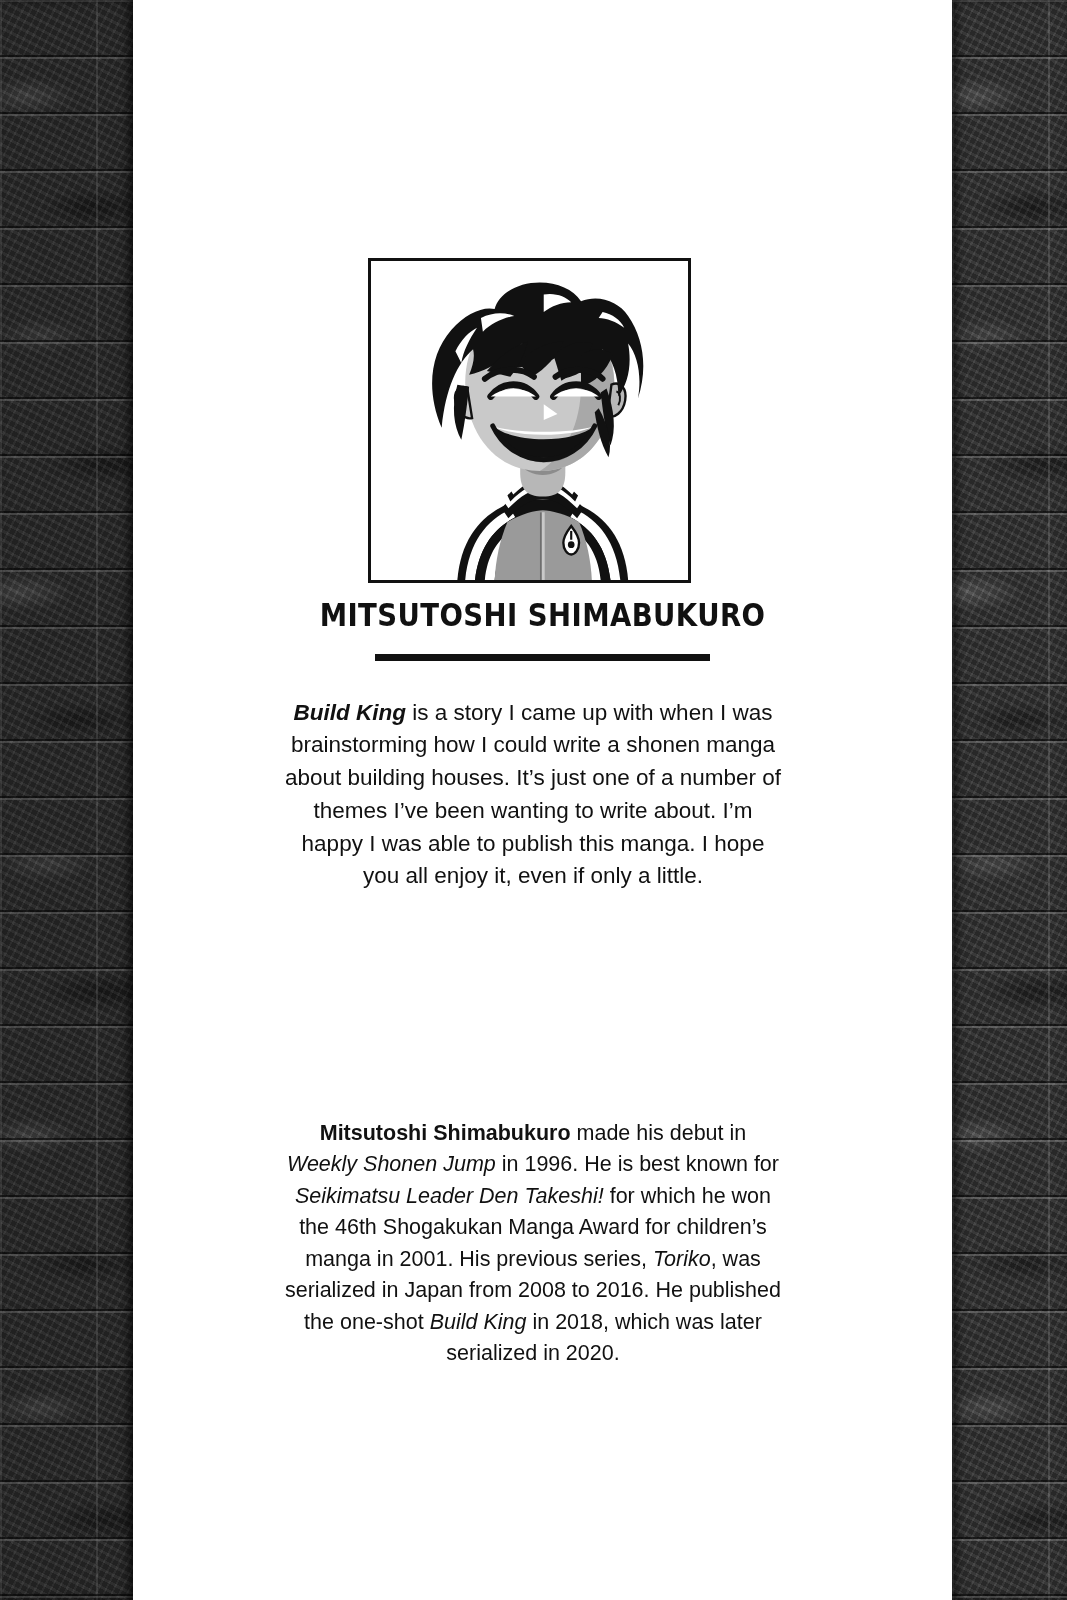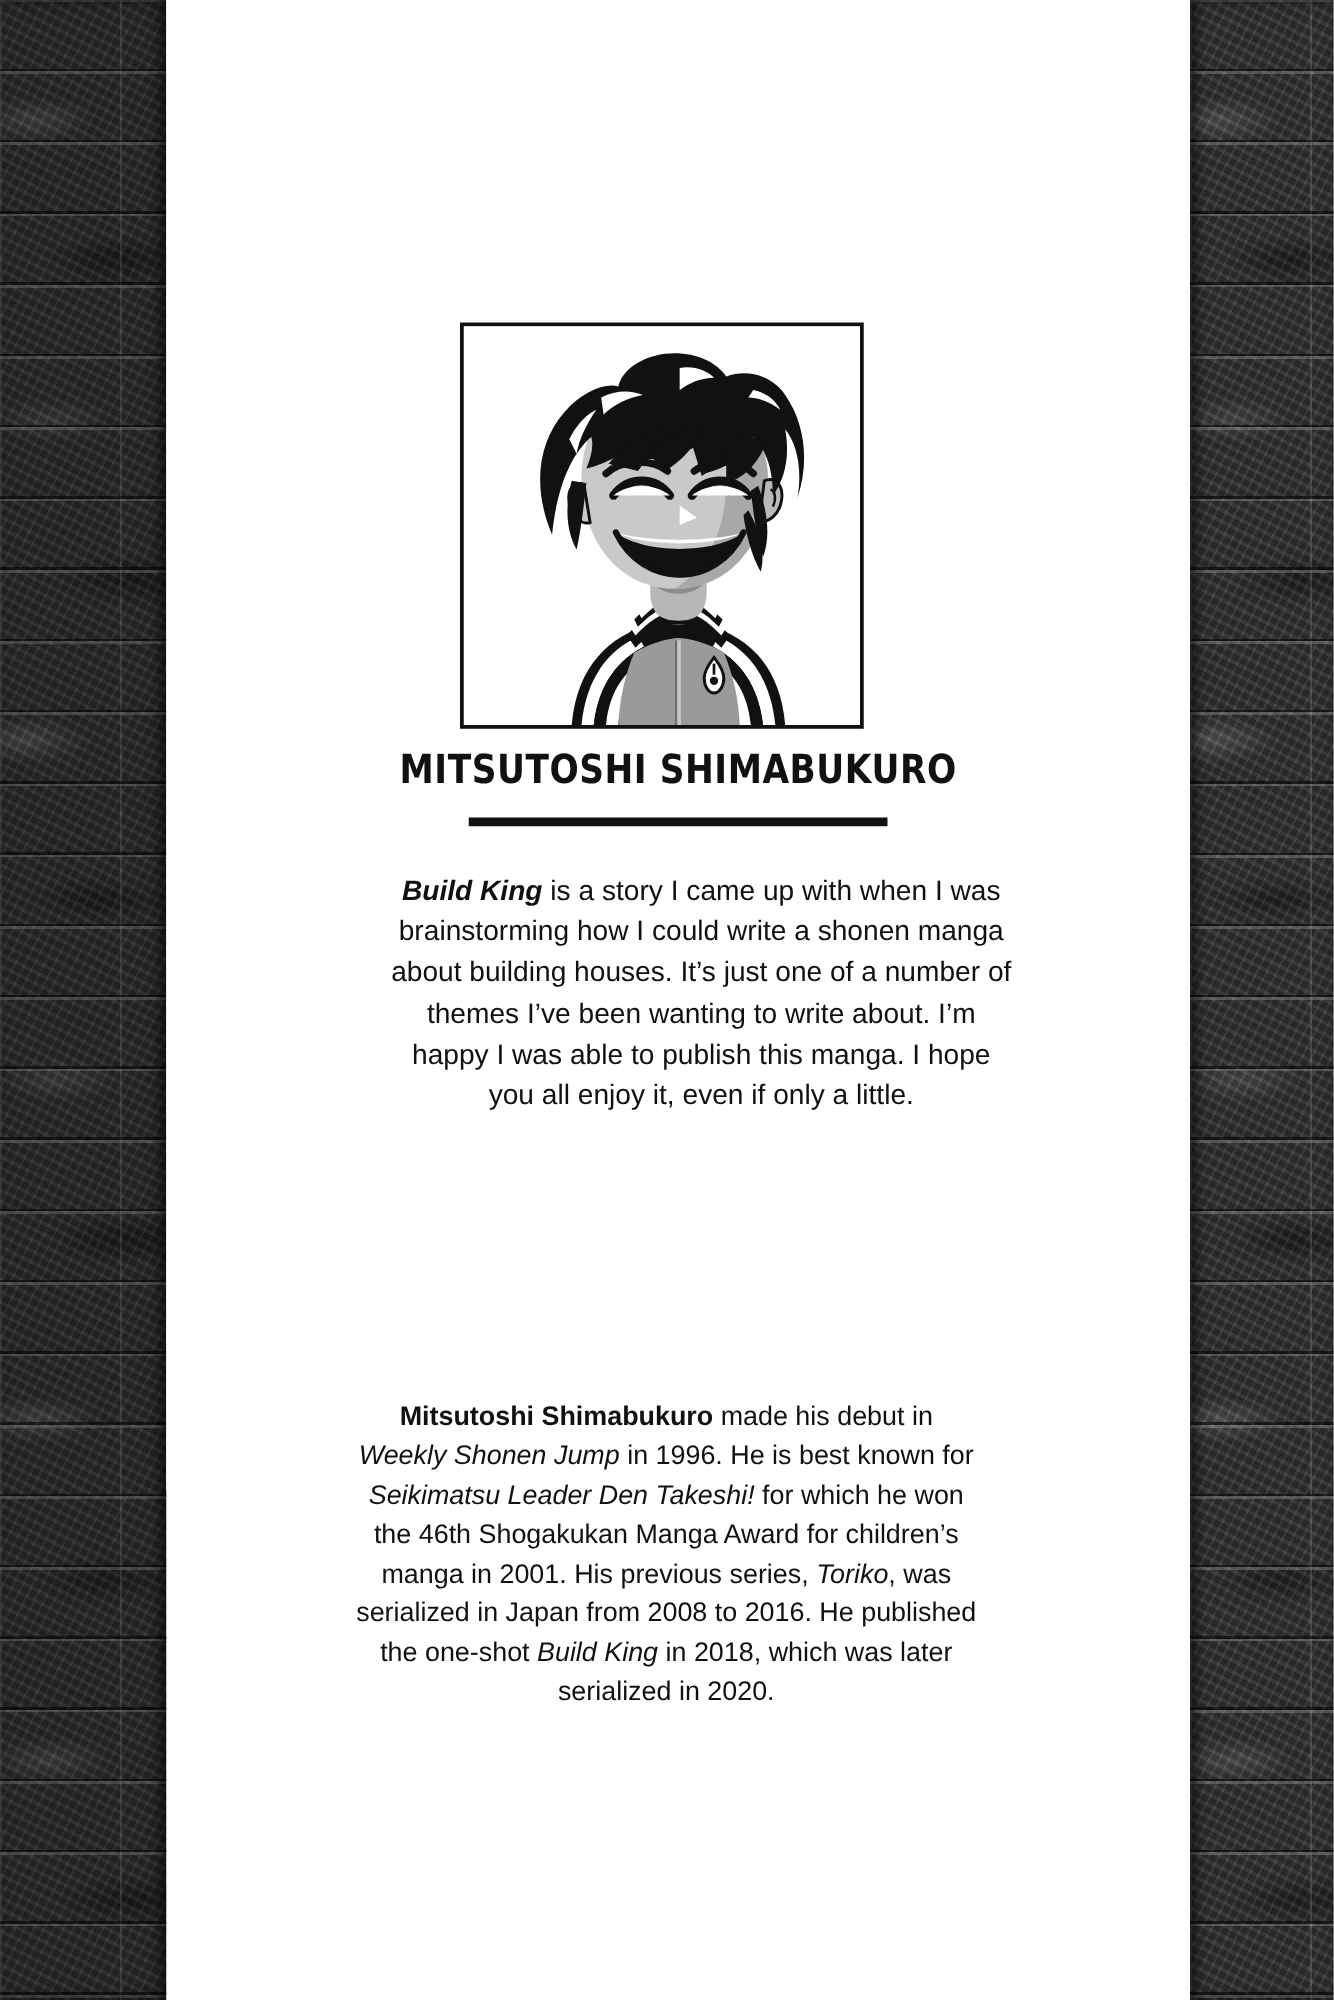--- a/index.html
+++ b/index.html
@@ -84,21 +84,21 @@
     position:absolute;left:242px;top:654px;width:335px;height:7px;background:#111;
   }
 
   
   .copy{
     position:absolute;left:150px;width:500px;
     text-align:center;color:#111;
     font-family:"Liberation Sans", sans-serif;
     font-size:22.5px;line-height:32.8px;
   }
-  .copy-statement{top:674px;margin-left:28px;}
+  .copy-statement{top:674px;}
   .copy-bio{top:1096px;font-size:21.5px;line-height:31.5px;}
   .b{font-weight:bold;}
   .bi{font-weight:bold;font-style:italic;}
   .i{font-style:italic;}
 </style>
 </head>
 <body>
 
 <div class="brick brick-left"></div>
 

